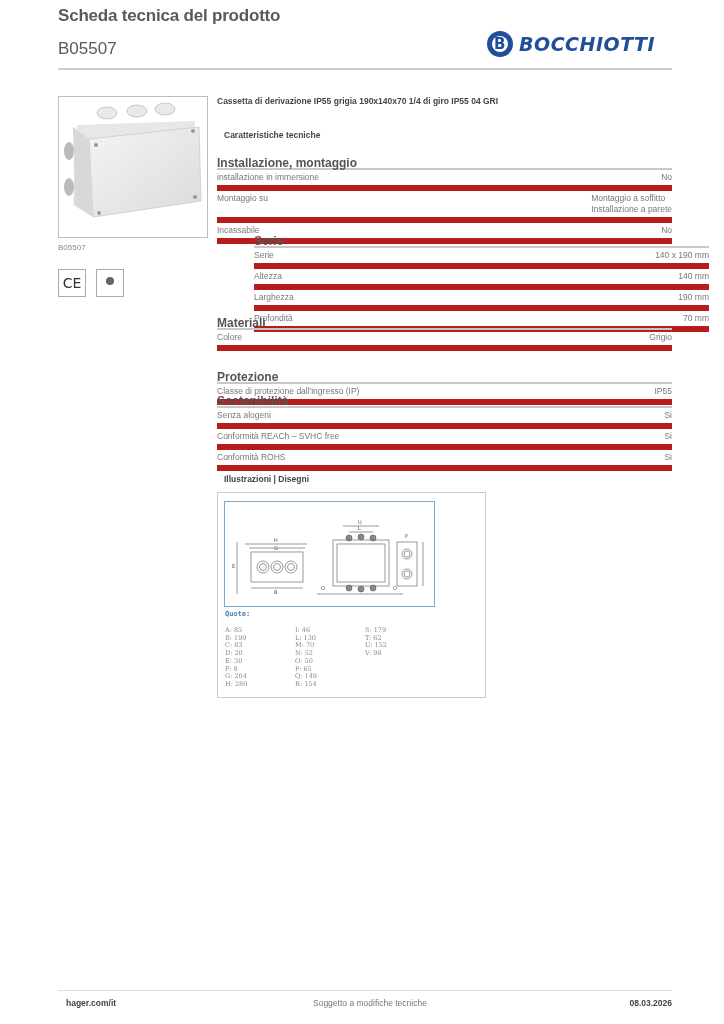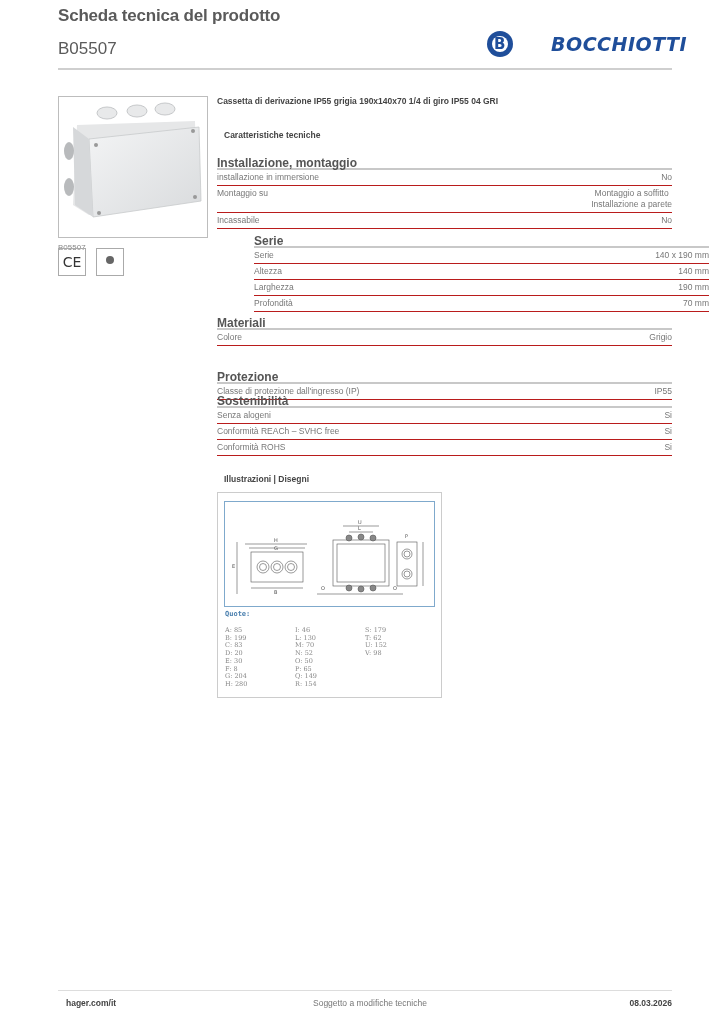--- a/index.html
+++ b/index.html
@@ -1,41 +1,41 @@
 <!DOCTYPE html>
 <html><head>
 <meta charset="utf-8">
 <style>
   html, body { margin:0; padding:0; background:#ffffff; }
   body { width:724px; height:1024px; position:relative; font-family:"Liberation Sans", sans-serif; color:#555; overflow:hidden; }
   .header-title { position:absolute; left:58px; top:6px; font-size:17px; font-weight:bold; color:#5a5a5a; letter-spacing:-0.2px; }
   .header-code { position:absolute; left:58px; top:39px; font-size:17px; color:#5a5a5a; }
-  .logo { position:absolute; left:487px; top:30px; height:28px; display:flex; align-items:center;gap:32px; }
+  .logo { position:absolute; left:487px; top:30px; height:28px; display:flex; align-items:center; }
   .logo-mark { width:26px; height:26px; border-radius:50%; background:#1f4e9a; position:relative; }
   .logo-mark::before { content:""; position:absolute; left:5px; top:5px; width:16px; height:16px; border-radius:50%; background:#fff; }
   .logo-mark::after { content:"B"; position:absolute; left:7px; top:4px; font-weight:bold; font-size:15px; color:#1f4e9a; font-family:"DejaVu Sans", sans-serif; }
   .logo-text { margin-left:6px; font-size:19px; font-weight:bold; font-style:italic; color:#1f4e9a; letter-spacing:0.5px; font-family:"DejaVu Sans", sans-serif; }
   .header-rule { position:absolute; left:58px; top:68px; width:614px; height:2px; background:#cfcfcf; }
 
   .product-img { position:absolute; left:58px; top:96px; width:148px; height:140px; border:1px solid #bdbdbd; background:#fff; }
   .product-code-small { position:absolute; left:58px; top:243px; font-size:8px; color:#888; }
-  .cert { position:absolute; top:248px; width:26px; height:26px; border:1px solid #aaa; display:flex; align-items:center; justify-content:center; }
+  .cert { position:absolute; top:269px; width:26px; height:26px; border:1px solid #aaa; display:flex; align-items:center; justify-content:center; }
   .cert-ce { left:58px; font-size:14px; color:#333; font-family:"DejaVu Sans", sans-serif; }
   .cert-other { left:96px; }
   .cert-other .dot { width:8px; height:8px; border-radius:50%; background:#666; margin-top:-4px; }
 
   .content { position:absolute; left:217px; top:96px; width:455px; }
   .product-desc { font-size:8.5px; font-weight:bold; color:#444; position:absolute; top:0; left:0; }
   .sec-title-main { font-size:8.5px; font-weight:bold; color:#444; position:absolute; left:0;margin-left:7px; }
   .group { position:absolute; left:0; width:455px; }
   .group-title { font-size:12px; font-weight:bold; color:#555; height:12px; border-bottom:2px solid #c8c8c8; }
-  .row { display:flex; justify-content:space-between; font-size:8.5px; color:#777; border-bottom:1px solid #b91c1c; padding:2px 0 2px 0; line-height:11px; }
-  .row .val { text-align:center; }
-
-  .drawing { position:absolute; left:217px; top:492px; width:223px; height:204px; border:1px solid #cccccc; background:#fff; }
+  .row { display:flex; justify-content:space-between; font-size:8.5px; color:#777; border-bottom:6px solid #b91c1c; padding:2px 0 2px 0; line-height:11px; }
+  .row .val { text-align:left; }
+
+  .drawing { position:absolute; left:217px; top:492px; width:223px; height:204px; border:1px solid #cccccc; background:#fff;padding-left:44px; }
   .drawing-inner { position:absolute; left:6px; top:8px; width:209px; height:104px; border:1px solid #7fa9cc; }
   .quote-label { position:absolute; left:7px; top:117px; font-size:7px; font-weight:bold; color:#4a7fae; font-family:"DejaVu Sans Mono", monospace; }
   .dims { position:absolute; left:7px; top:134px; width:210px; display:grid; grid-template-columns:70px 70px 70px; font-size:6.5px; color:#888; font-family:"DejaVu Serif", serif; line-height:7.7px; }
 
   .footer-rule { position:absolute; left:58px; top:990px; width:614px; height:1px; background:#ddd; }
   .footer-left { position:absolute; left:58px; top:998px; font-size:8.5px; font-weight:bold; color:#444;padding-left:8px; }
   .footer-center { position:absolute; left:313px; top:998px; font-size:8.5px; color:#777; }
   .footer-right { position:absolute; right:52px; top:998px; font-size:8.5px; font-weight:bold; color:#444; }
 </style>
 </head>

